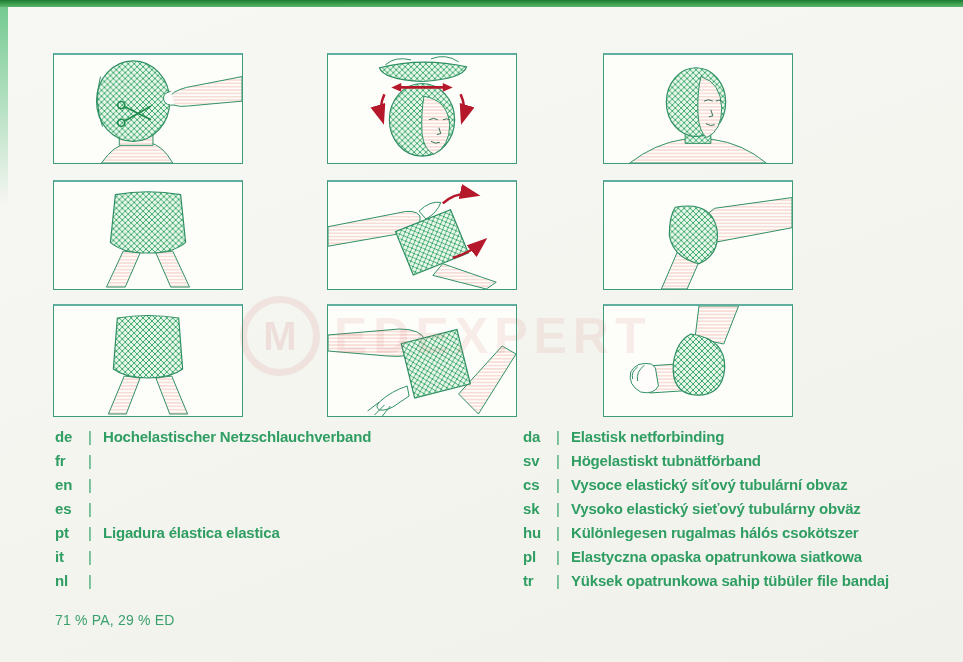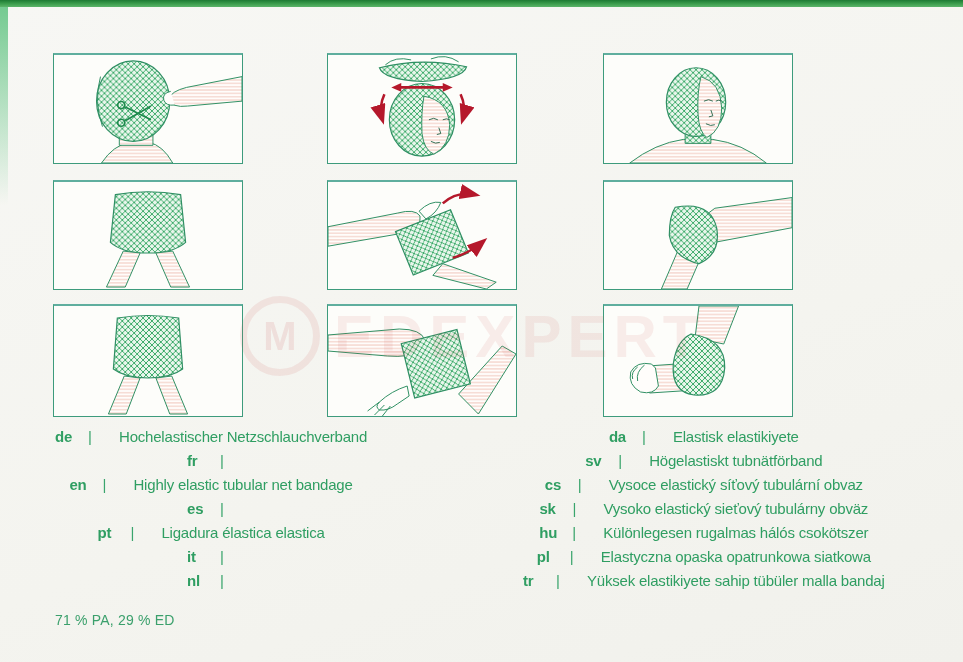--- a/index.html
+++ b/index.html
@@ -14,33 +14,33 @@
   .left-strip{position:absolute;left:0;top:7px;width:8px;height:198px;
     background:linear-gradient(to bottom, rgba(110,200,140,.95), rgba(110,200,140,0));}
   .panel{position:absolute;width:190px;background:#fdfdfa;
     border:1px solid #3d9b7c;border-top:2px solid #5fae9e;box-sizing:border-box;}
   .panel svg{display:block;width:100%;height:100%;}
   .r1{top:53px;height:111px;} .r2{top:180px;height:110px;} .r3{top:304px;height:113px;}
   .c1{left:53px;} .c2{left:327px;} .c3{left:603px;}
 
   .lang-col{position:absolute;top:424px;}
   .lang-col.left{left:55px;} .lang-col.right{left:523px;}
-  .lang-row{display:flex;align-items:center;height:24px;color:#2f9e62;font-size:15px;justify-content:center;}
+  .lang-row{display:flex;align-items:center;height:24px;color:#2f9e62;font-size:15px;}
   .lang-code{width:33px;font-weight:700;letter-spacing:-.2px;}
   .lang-sep{width:15px;font-weight:400;color:#3aa56c;}
-  .lang-text{font-weight:400;letter-spacing:-.2px;white-space:nowrap;margin-left:16px;}
+  .lang-text{font-weight:700;letter-spacing:-.2px;white-space:nowrap;}
 
   .composition{position:absolute;left:55px;top:612px;color:#3aa briefly}
   .composition{position:absolute;left:55px;top:612px;color:#3ba06c;font-size:14px;font-weight:400;letter-spacing:.2px;}
 
   .watermark{position:absolute;left:240px;top:296px;display:flex;align-items:center;pointer-events:none;}
   .wm-circle{width:66px;height:66px;border:7px solid rgba(205,90,90,.12);border-radius:50%;
     display:flex;align-items:center;justify-content:center;
     color:rgba(205,90,90,.14);font-size:40px;font-weight:700;}
-  .wm-text{margin-left:14px;font-size:60px;font-weight:700;letter-spacing:6px;color:rgba(205,90,90,.10);}
+  .wm-text{margin-left:14px;font-size:50px;font-weight:700;letter-spacing:6px;color:rgba(205,90,90,.10);}
 </style>
 </head>
 <body>
 
 <div class="stage">
 
   <svg width="0" height="0" style="position:absolute" aria-hidden="true">
     <defs>
       <pattern id="net" width="6" height="6" patternUnits="userSpaceOnUse">
         <rect width="6" height="6" fill="#e9f6ec"></rect>
@@ -176,21 +176,20 @@
       <span class="lang-sep">|</span>
       <span class="lang-text">Hochelastischer Netzschlauchverband</span>
     </div>
     <div class="lang-row">
       <span class="lang-code">fr</span>
       <span class="lang-sep">|</span>
     </div>
     <div class="lang-row">
       <span class="lang-code">en</span>
       <span class="lang-sep">|</span>
-      <span class="lang-text">Highly elastic tubular net bandage</span>
     </div>
     <div class="lang-row">
       <span class="lang-code">es</span>
       <span class="lang-sep">|</span>
     </div>
     <div class="lang-row">
       <span class="lang-code">pt</span>
       <span class="lang-sep">|</span>
       <span class="lang-text">Ligadura élastica elastica</span>
     </div>
@@ -201,21 +200,21 @@
     <div class="lang-row">
       <span class="lang-code">nl</span>
       <span class="lang-sep">|</span>
     </div>
   </div>
 
   <div class="lang-col right">
     <div class="lang-row">
       <span class="lang-code">da</span>
       <span class="lang-sep">|</span>
-      <span class="lang-text">Elastisk elastikiyete</span>
+      <span class="lang-text">Elastisk netforbinding</span>
     </div>
     <div class="lang-row">
       <span class="lang-code">sv</span>
       <span class="lang-sep">|</span>
       <span class="lang-text">Högelastiskt tubnätförband</span>
     </div>
     <div class="lang-row">
       <span class="lang-code">cs</span>
       <span class="lang-sep">|</span>
       <span class="lang-text">Vysoce elastický síťový tubulární obvaz</span>
@@ -231,19 +230,19 @@
       <span class="lang-text">Különlegesen rugalmas hálós csokötszer</span>
     </div>
     <div class="lang-row">
       <span class="lang-code">pl</span>
       <span class="lang-sep">|</span>
       <span class="lang-text">Elastyczna opaska opatrunkowa siatkowa</span>
     </div>
     <div class="lang-row">
       <span class="lang-code">tr</span>
       <span class="lang-sep">|</span>
-      <span class="lang-text">Yüksek elastikiyete sahip tübüler malla bandaj</span>
+      <span class="lang-text">Yüksek opatrunkowa sahip tübüler file bandaj</span>
     </div>
   </div>
 
   <div class="composition">71 % PA, 29 % ED</div>
 
 </div>
 
 </body></html>

